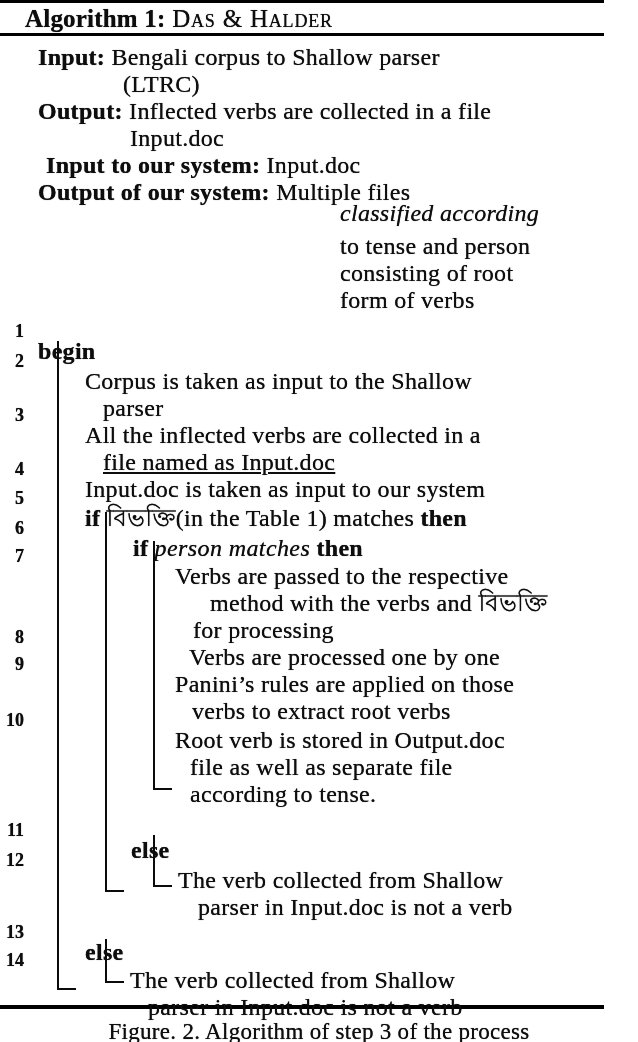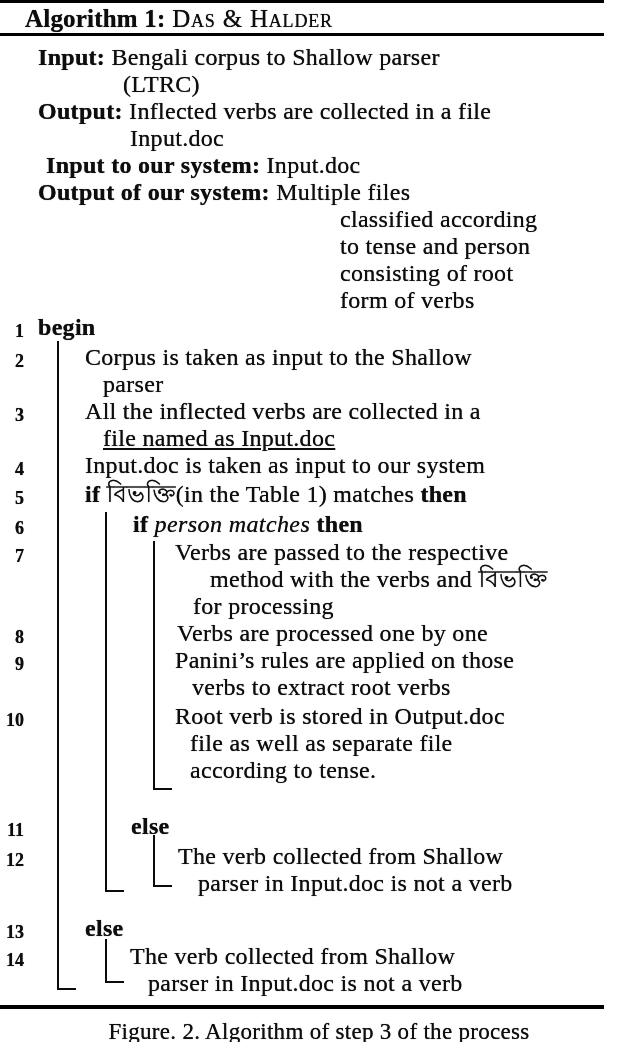--- a/index.html
+++ b/index.html
@@ -32,20 +32,21 @@
   .title b { letter-spacing: 0.2px; }
   .sc { font-variant: small-caps; letter-spacing: 0.8px; }
   .pline {
     position: absolute;
     left: 38px;
     white-space: nowrap;
   }
   .bline {
     position: absolute;
     white-space: nowrap;
+    margin-top: 24px;
   }
   .num {
     position: absolute;
     left: 0;
     width: 24px;
     text-align: right;
     font-weight: bold;
     font-size: 18px;
     letter-spacing: 0;
     white-space: nowrap;
@@ -95,21 +96,21 @@
 
   <div class="pline" style="top:152px;margin-left:8px;">
     <b>Input to our system:</b>
     <span>Input.doc</span>
   </div>
 
   <div class="pline" style="top:179px;">
     <b>Output of our system:</b>
     <span>Multiple files</span>
   </div>
-  <div class="pline" style="top:206px; left:340px;">classified according</div>
+  <div class="pline" style="top:200px; left:340px;font-style:italic;">classified according</div>
   <div class="pline" style="top:260px; left:340px;">consisting of root</div>
   <div class="pline" style="top:233px; left:340px;">to tense and person</div>
   <div class="pline" style="top:287px; left:340px;">form of verbs</div>
 
   <div class="vline" style="left:57px;  top:341px; height:647px;"></div>
   <div class="vline" style="left:105px; top:512px; height:378px;"></div>
   <div class="vline" style="left:153px; top:541px; height:247px;"></div>
   <div class="vline" style="left:153px; top:835px; height:50px;"></div>
   <div class="vline" style="left:105px; top:939px; height:42px;"></div>
 
@@ -149,21 +150,21 @@
   <div class="bline" style="top:511px; left:133px;">
     <b>if</b>
     <i>person matches</i>
     <b>then</b>
   </div>
 
   <div class="bline" style="top:539px; left:175px;">Verbs are passed to the respective</div>
   <div class="bline" style="top:566px; left:210px;">method with the verbs and বিভক্তি</div>
   <div class="bline" style="top:593px; left:193px;">for processing</div>
 
-  <div class="bline" style="top:620px; left:177px;text-align:right;">Verbs are processed one by one</div>
+  <div class="bline" style="top:620px; left:189px;text-align:right;">Verbs are processed one by one</div>
 
   <div class="bline" style="top:647px; left:175px;">Panini’s rules are applied on those</div>
   <div class="bline" style="top:703px; left:175px;">Root verb is stored in Output.doc</div>
 
   <div class="bline" style="top:674px; left:192px;">verbs to extract root verbs</div>
   <div class="bline" style="top:730px; left:190px;">file as well as separate file</div>
   <div class="bline" style="top:757px; left:190px;">according to tense.</div>
 
   <div class="bline" style="top:813px; left:131px;">
     <b>else</b>

